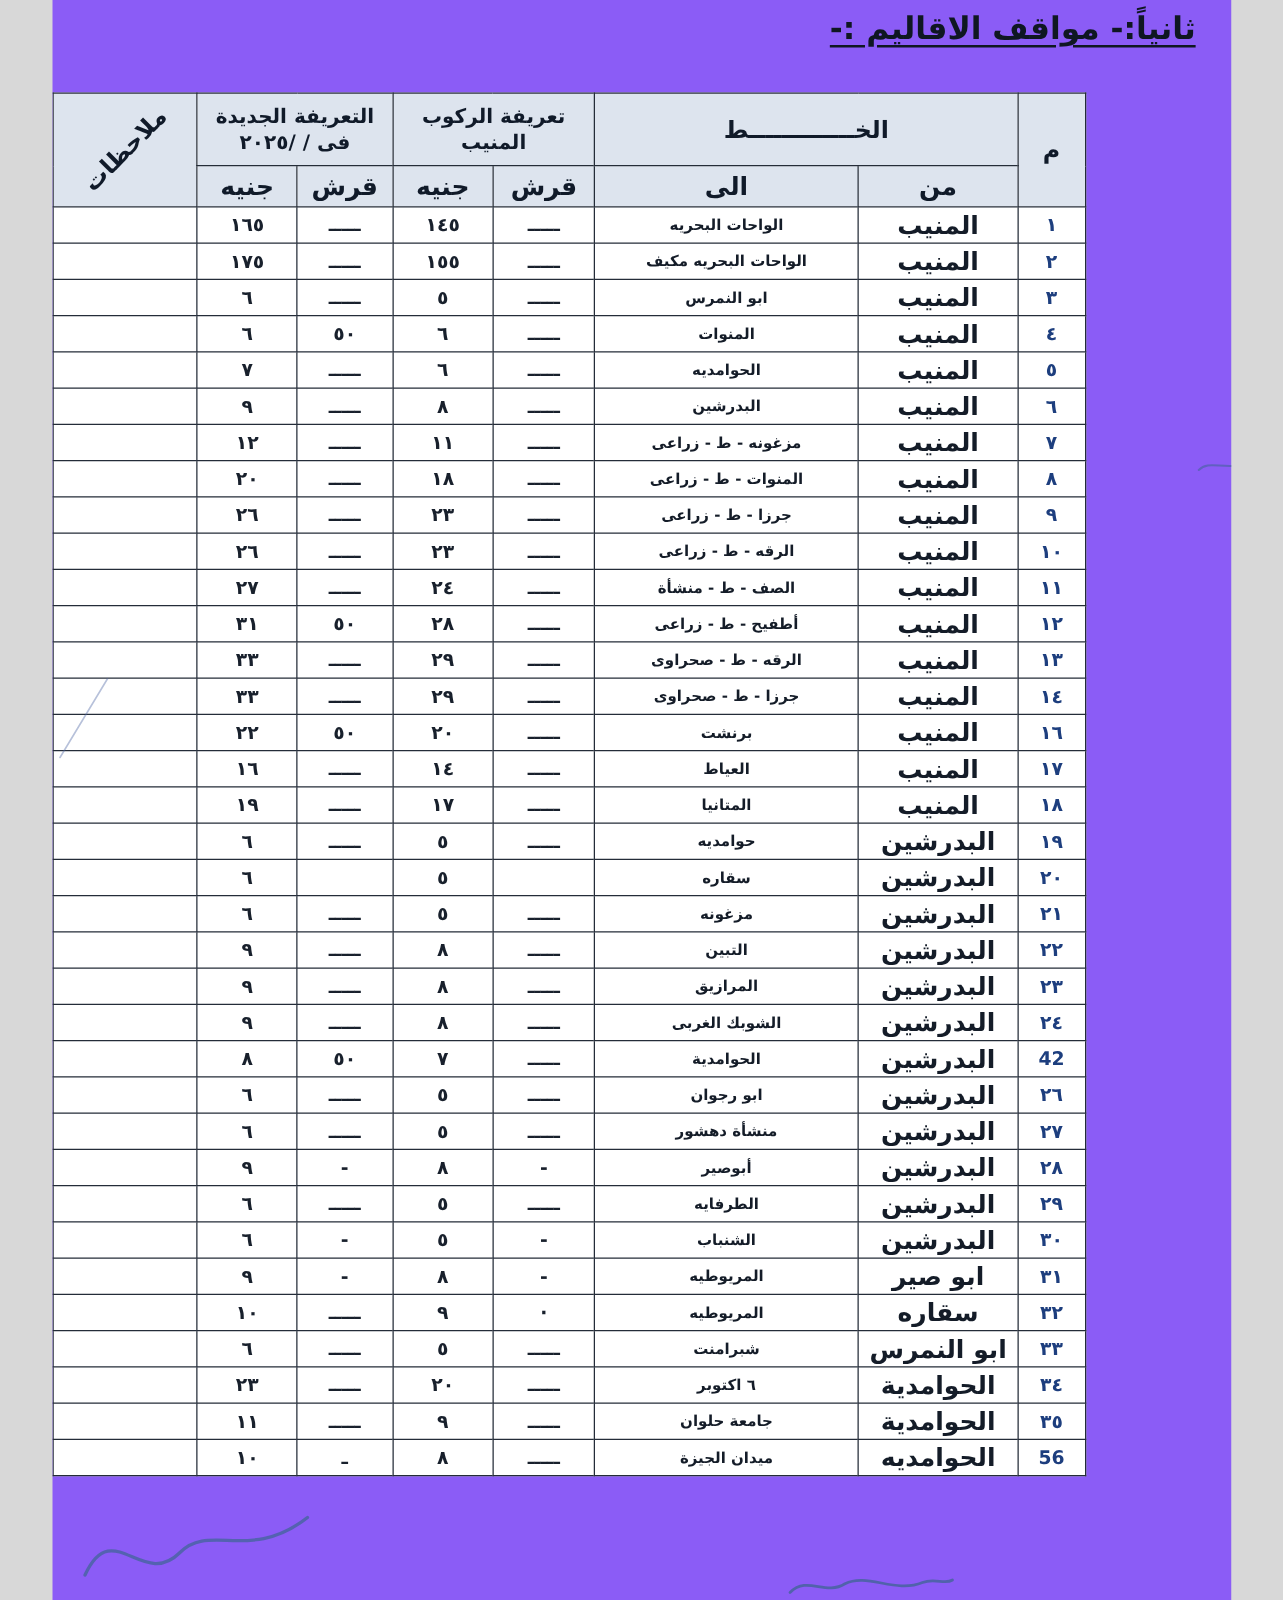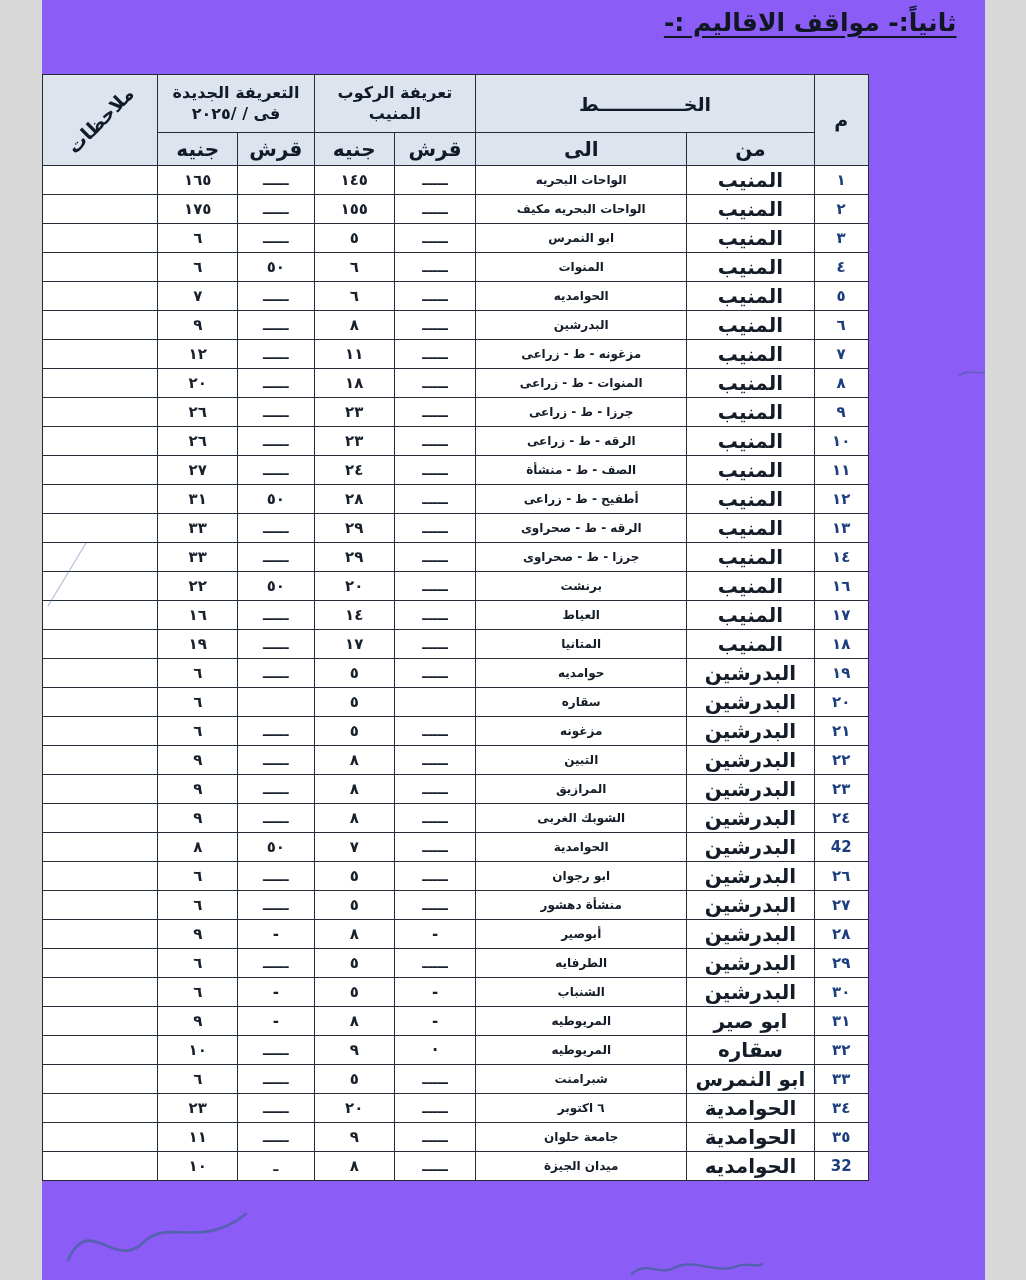--- a/index.html
+++ b/index.html
@@ -441,21 +441,21 @@
           <td class="num-cell">٣٥</td>
           <td class="from-cell">الحوامدية</td>
           <td class="to-cell">جامعة حلوان</td>
           <td class="fare-cell">ـــــ</td>
           <td class="fare-cell">٩</td>
           <td class="fare-cell">ـــــ</td>
           <td class="fare-cell">١١</td>
           <td class="notes-cell"></td>
         </tr>
         <tr>
-          <td class="num-cell">32</td>
+          <td class="num-cell">56</td>
           <td class="from-cell">الحوامديه</td>
           <td class="to-cell">ميدان الجيزة</td>
           <td class="fare-cell">ـــــ</td>
           <td class="fare-cell">٨</td>
           <td class="fare-cell">ـ</td>
           <td class="fare-cell">١٠</td>
           <td class="notes-cell"></td>
         </tr>
       </tbody>
   </table>

